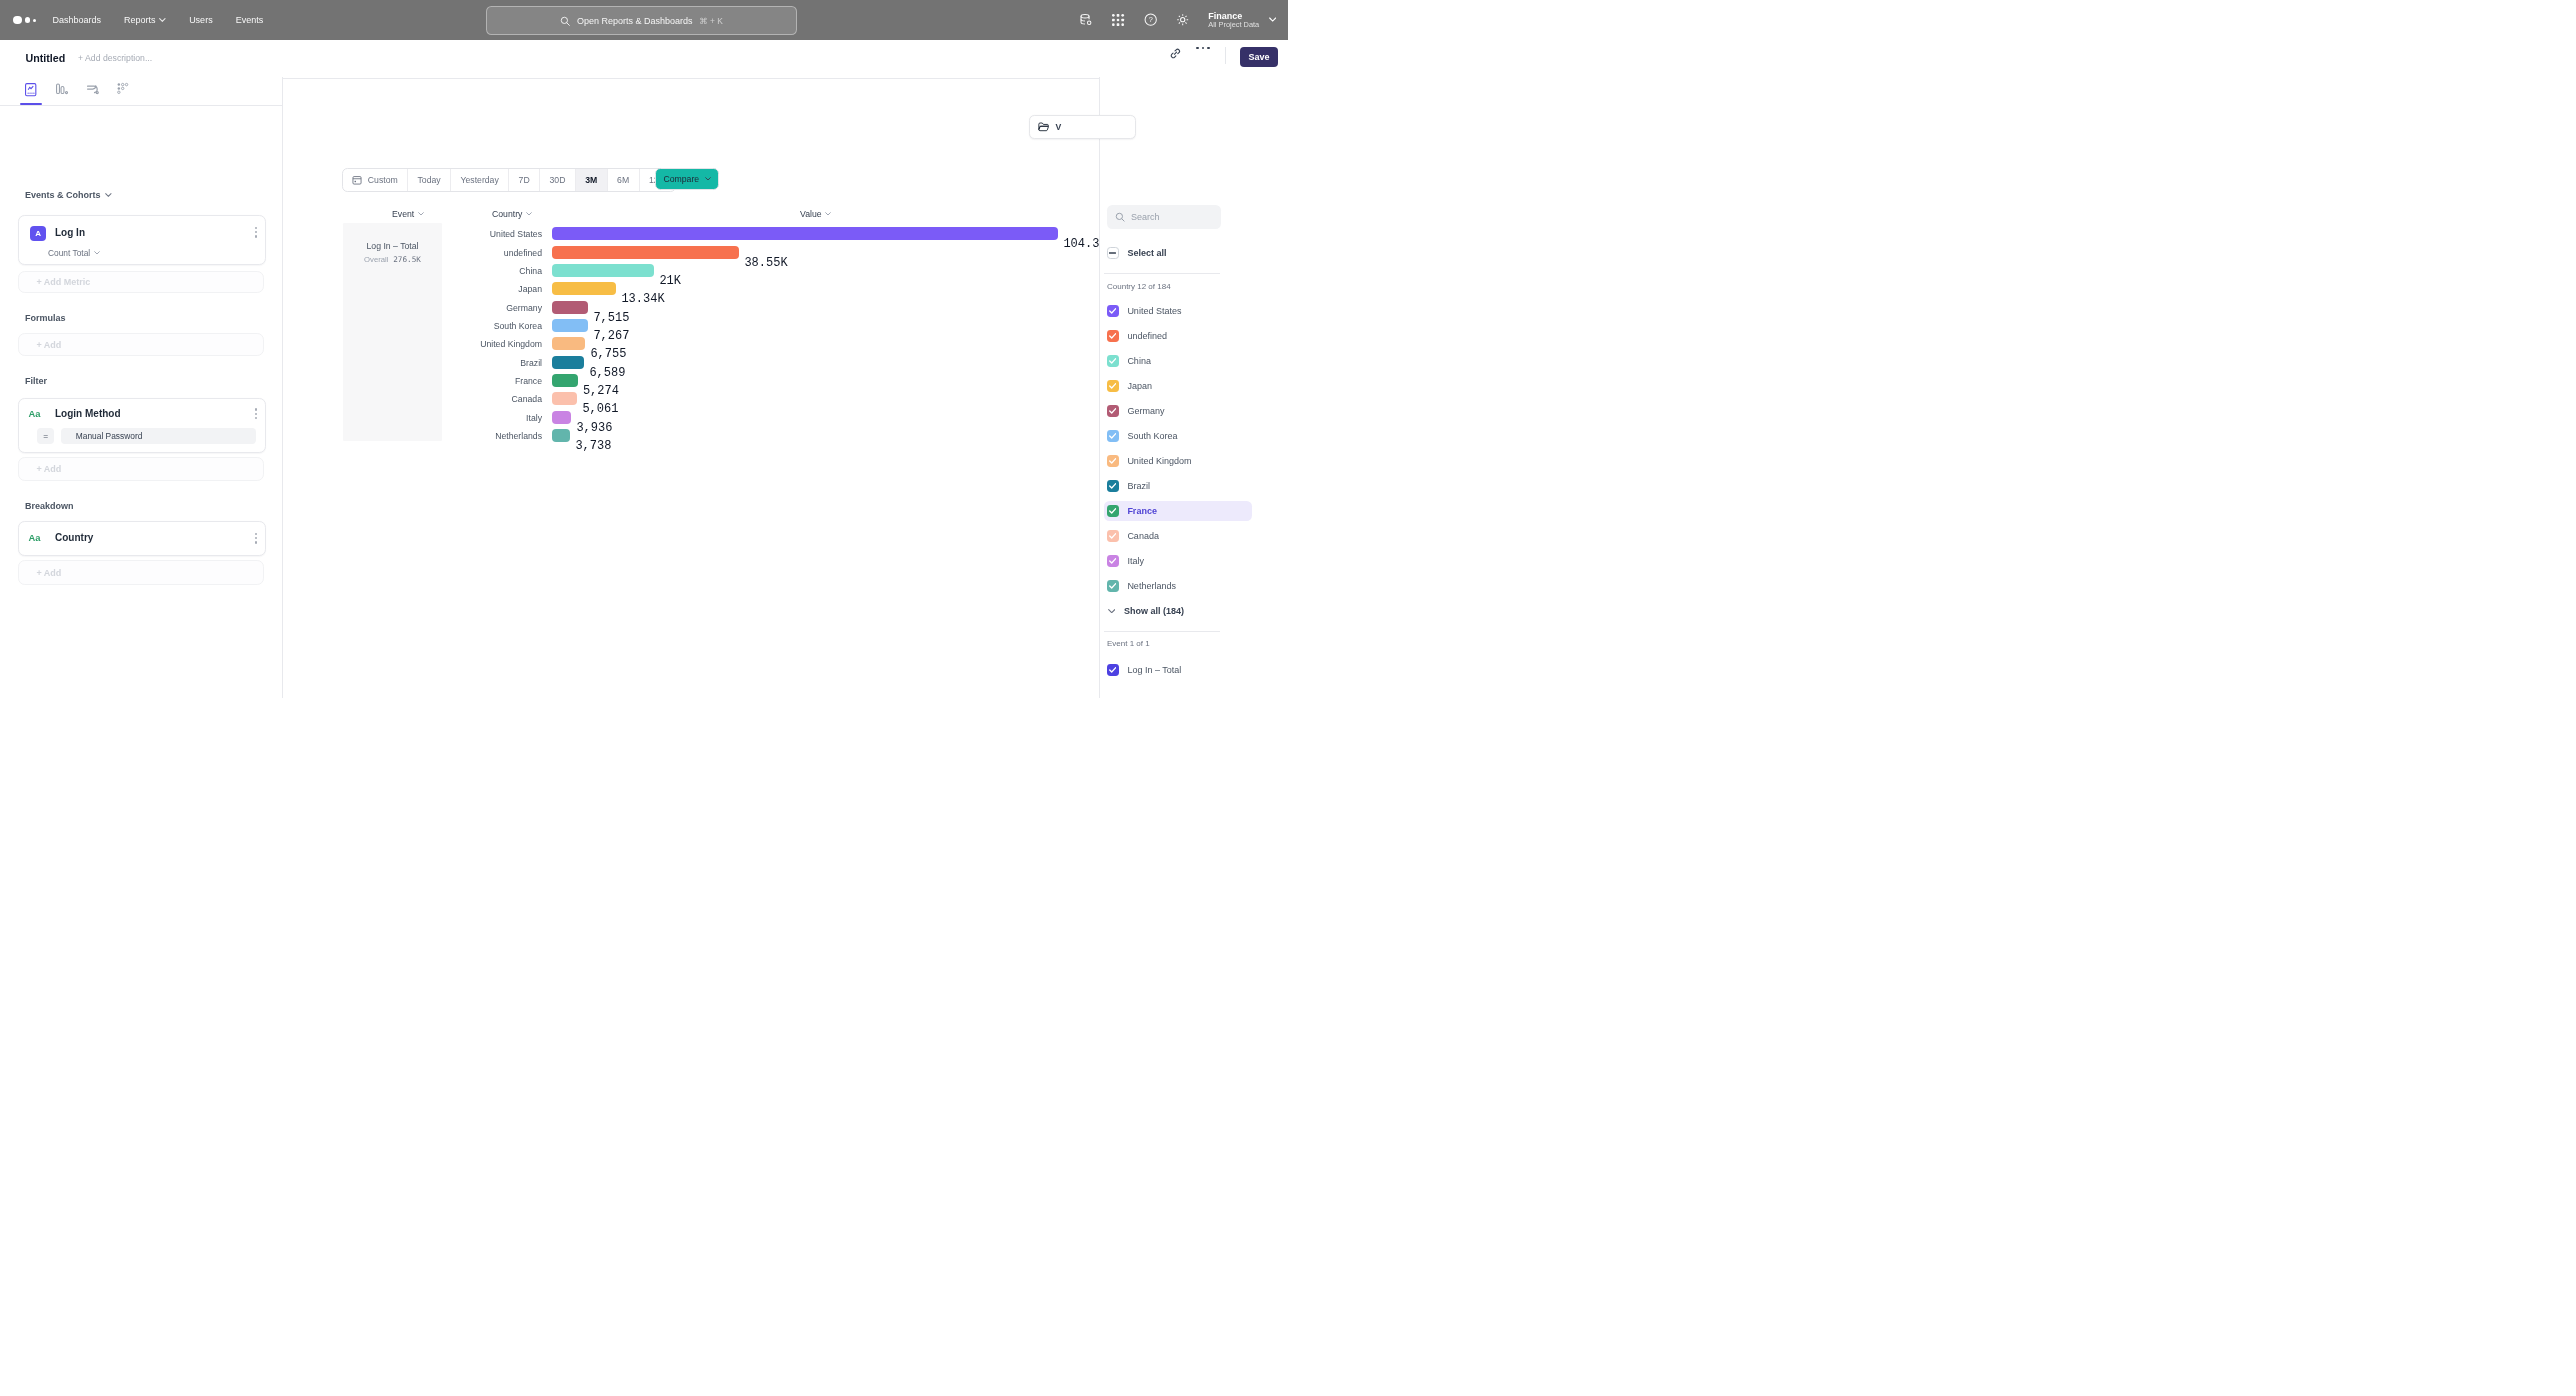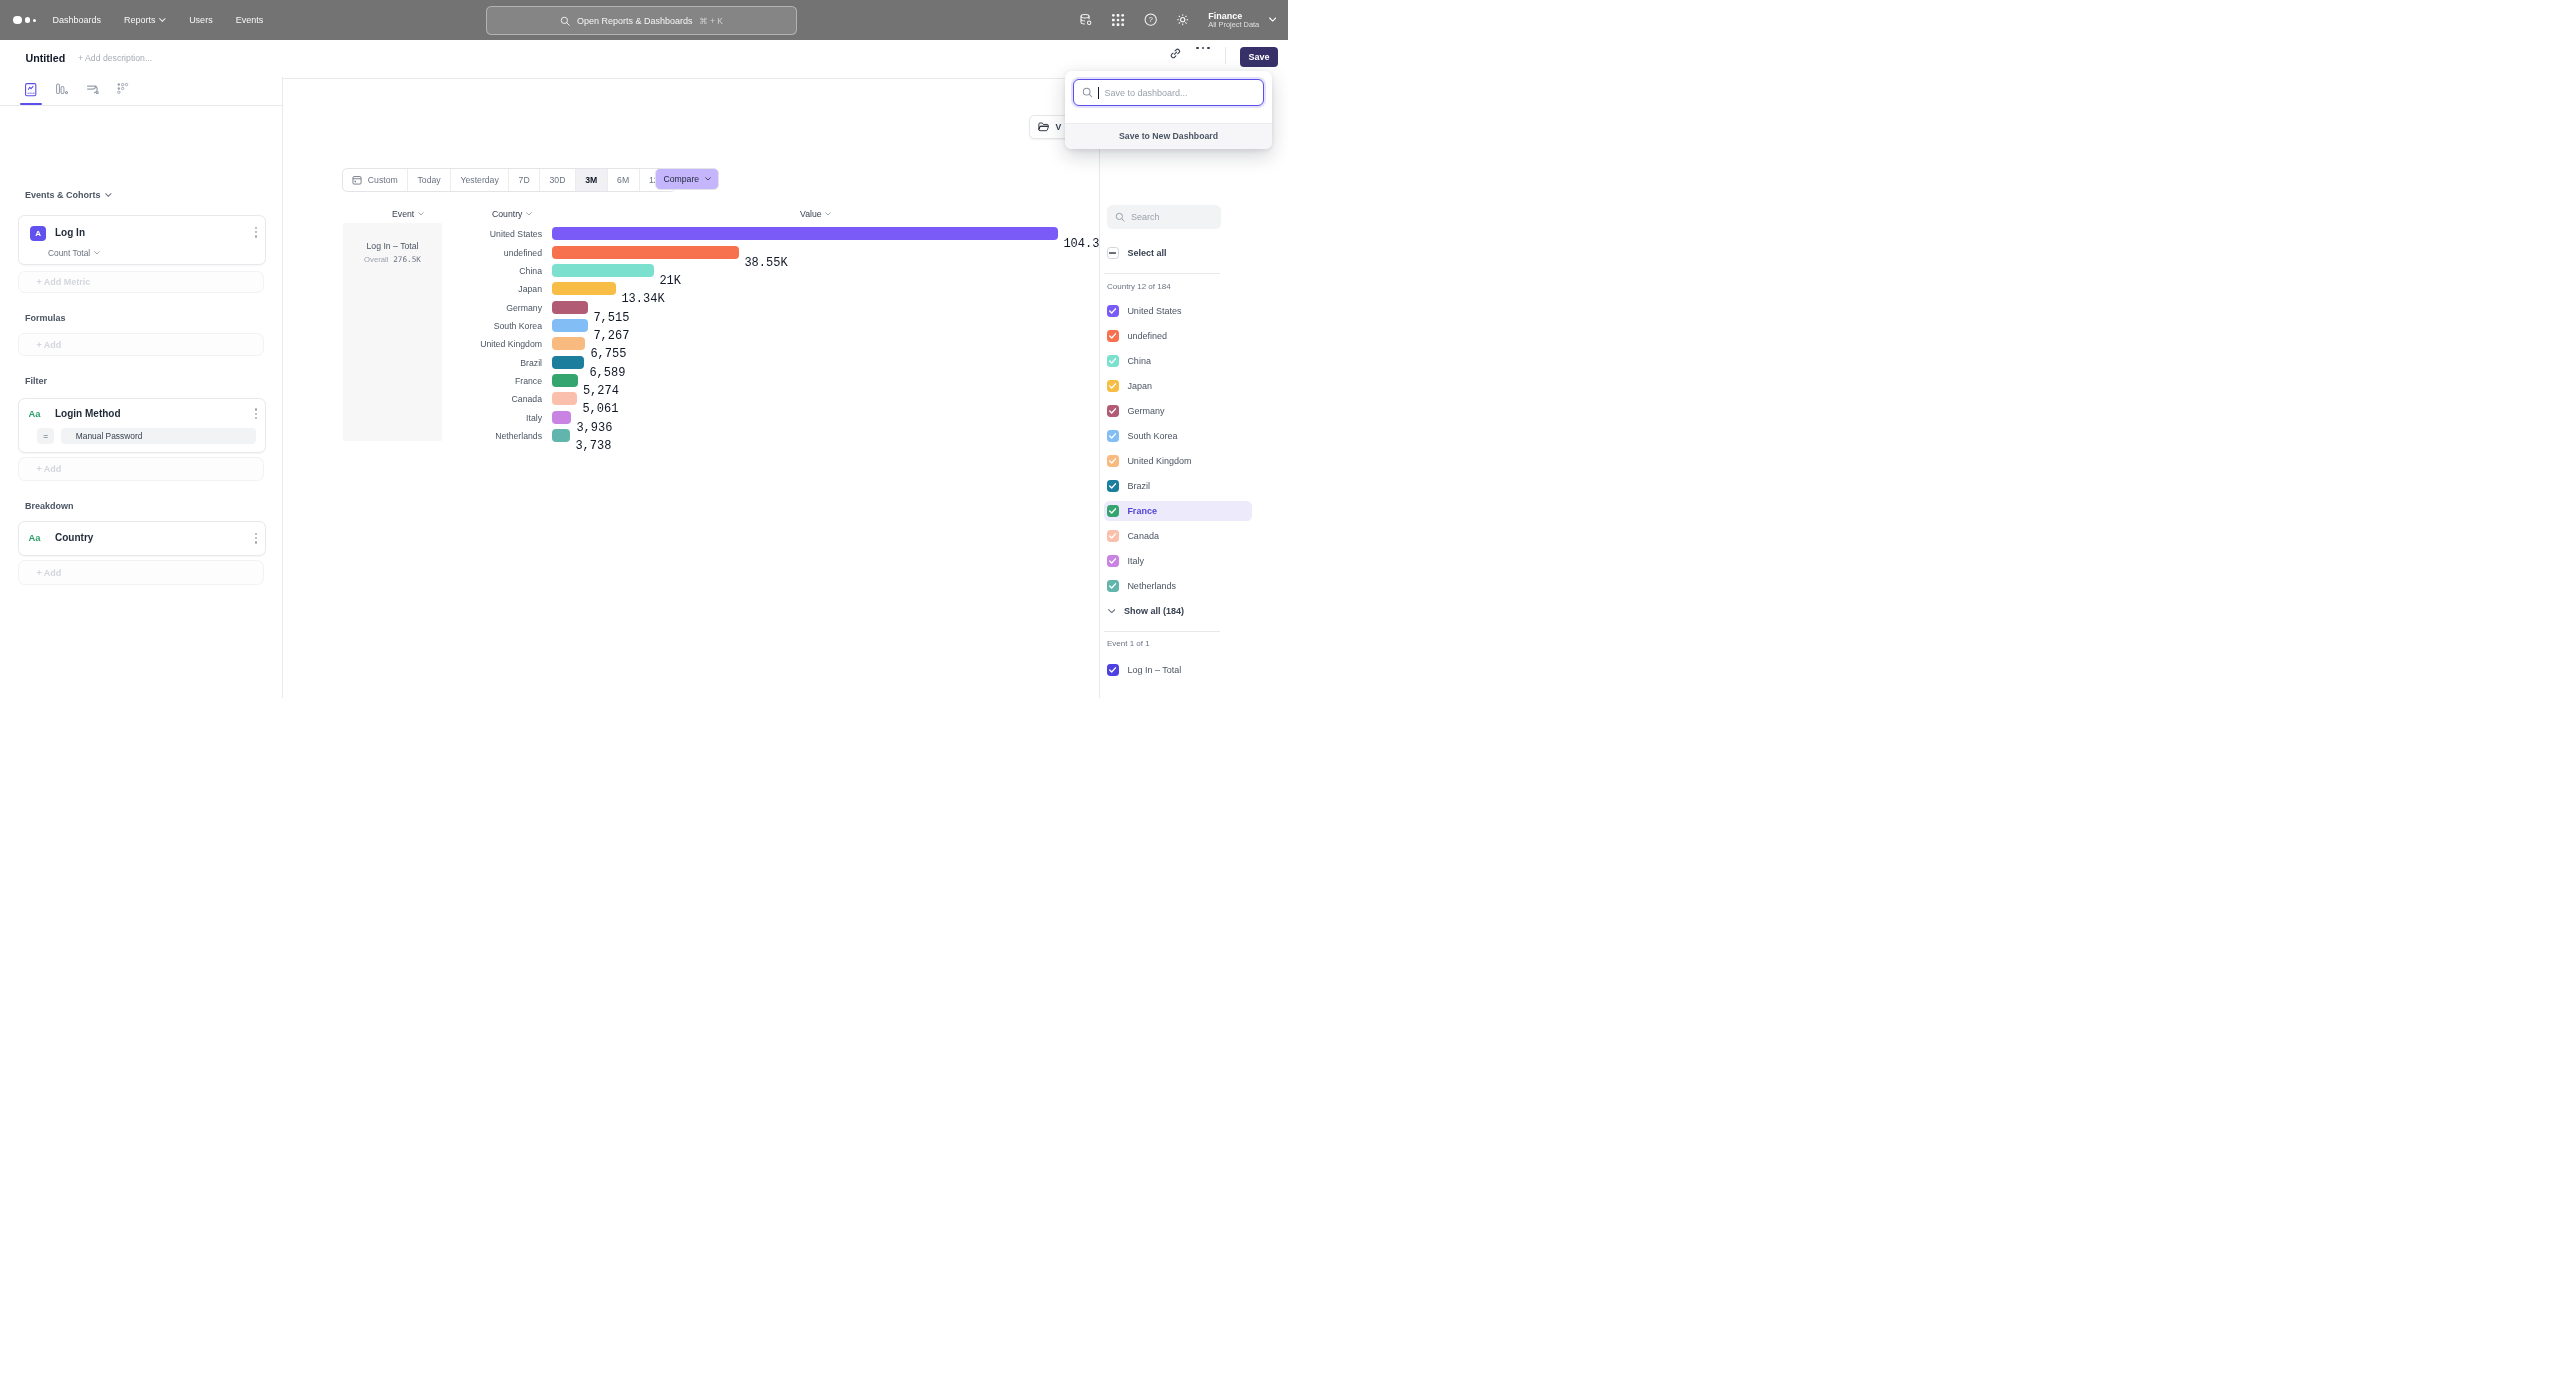--- a/index.html
+++ b/index.html
@@ -50,21 +50,21 @@
   
   .banner{position:absolute;left:340px;top:105px;width:747px;height:48px;background:#fff;border:0.7px solid #ededf0;border-radius:6.7px;box-shadow:0 0.7px 2px rgba(16,24,40,.07);z-index:5;}
   .banner-title{position:absolute;left:27.5px;top:8px;font-size:10px;font-weight:700;color:#111827;}
   .banner-sub{position:absolute;left:27.5px;top:25px;font-size:8.7px;color:#4b5563;}
   .banner-action{position:absolute;left:1029px;top:115px;height:24px;width:107px;background:#fff;border:0.7px solid #e6e7ea;border-radius:5.4px;box-shadow:0 0.7px 1.3px rgba(16,24,40,.05);display:flex;align-items:center;gap:6px;padding-left:8px;box-sizing:border-box;font-size:8.7px;font-weight:600;color:#374151;z-index:6;}
 
   .seg{position:absolute;left:342px;top:168px;height:21.5px;border:0.7px solid #e3e4e8;border-radius:5.4px;display:flex;align-items:stretch;background:#fff;overflow:hidden;}
   .seg-item{display:flex;align-items:center;gap:5.4px;padding:0 9.4px;font-size:8.7px;color:#6b7280;border-left:0.7px solid #ececef;cursor:pointer;white-space:nowrap;}
   .seg-item:first-child{border-left:none;}
   .seg-item.sel{background:#f1f1f4;color:#111827;font-weight:600;}
-  .pill-btn{position:absolute;top:168px;height:21.5px;border:0.7px solid #e3e4e8;border-radius:5.4px;background:#c4b5fd;display:flex;align-items:center;justify-content:center;gap:5.4px;font-size:8.7px;color:#1f2937;box-sizing:border-box;cursor:pointer;}
+  .pill-btn{position:absolute;top:168px;height:21.5px;border:0.7px solid #e3e4e8;border-radius:5.4px;background:#14b8a6;display:flex;align-items:center;justify-content:center;gap:5.4px;font-size:8.7px;color:#1f2937;box-sizing:border-box;cursor:pointer;}
 
   .col-h{position:absolute;top:209px;font-size:8.7px;font-weight:500;color:#374151;display:flex;align-items:center;gap:3.4px;}
   .event-cell{position:absolute;left:343px;top:223px;width:99px;height:218px;background:#f7f7f8;border-radius:1.3px;}
   .event-cell .l1{position:absolute;top:18px;width:100%;text-align:center;font-size:8.7px;color:#4b5563;}
   .event-cell .l2{position:absolute;top:32px;width:100%;text-align:center;font-size:7.7px;color:#9ca3af;}
   .event-cell .l2 b{font-family:"DejaVu Sans Mono",monospace;font-weight:400;color:#6b7280;margin-left:4.7px;}
 
   .chart-row{position:absolute;left:441px;height:13.4px;display:flex;align-items:center;}
   .chart-row .clabel{width:101px;text-align:right;font-size:8.7px;color:#4b5563;padding-right:10px;flex:none;}
   .chart-row .bar{height:13.4px;border-radius:4px;flex:none;}
@@ -582,26 +582,15 @@
   <div class="rp-label" style="top:639px">Event 1 of 1</div>
   <div class="check-row" style="top:660px">
     <span class="cbox" id="event-cbox" style="background: rgb(77, 65, 225);">
       <svg width="7.4" height="6" viewBox="0 0 11 9">
           <path d="M1 4.5l3 3L10 1" fill="none" stroke="#fff" stroke-width="2" stroke-linecap="round" stroke-linejoin="round"></path>
         </svg>
     </span>
     <span>Log In – Total</span>
   </div>
 
-  <div class="dropdown">
-    <div class="dd-input">
-      <svg width="10.7" height="10.7" viewBox="0 0 16 16">
-          <circle cx="7" cy="7" r="5" fill="none" stroke="#8b919c" stroke-width="1.5"></circle>
-          <line x1="11" y1="11" x2="14.6" y2="14.6" stroke="#8b919c" stroke-width="1.5" stroke-linecap="round"></line>
-        </svg>
-      <span class="caret"></span>
-      <span class="ph">Save to dashboard...</span>
-    </div>
-    <div class="dd-footer">Save to New Dashboard</div>
-  </div>
 
 </div>
 
 
 </body></html>

